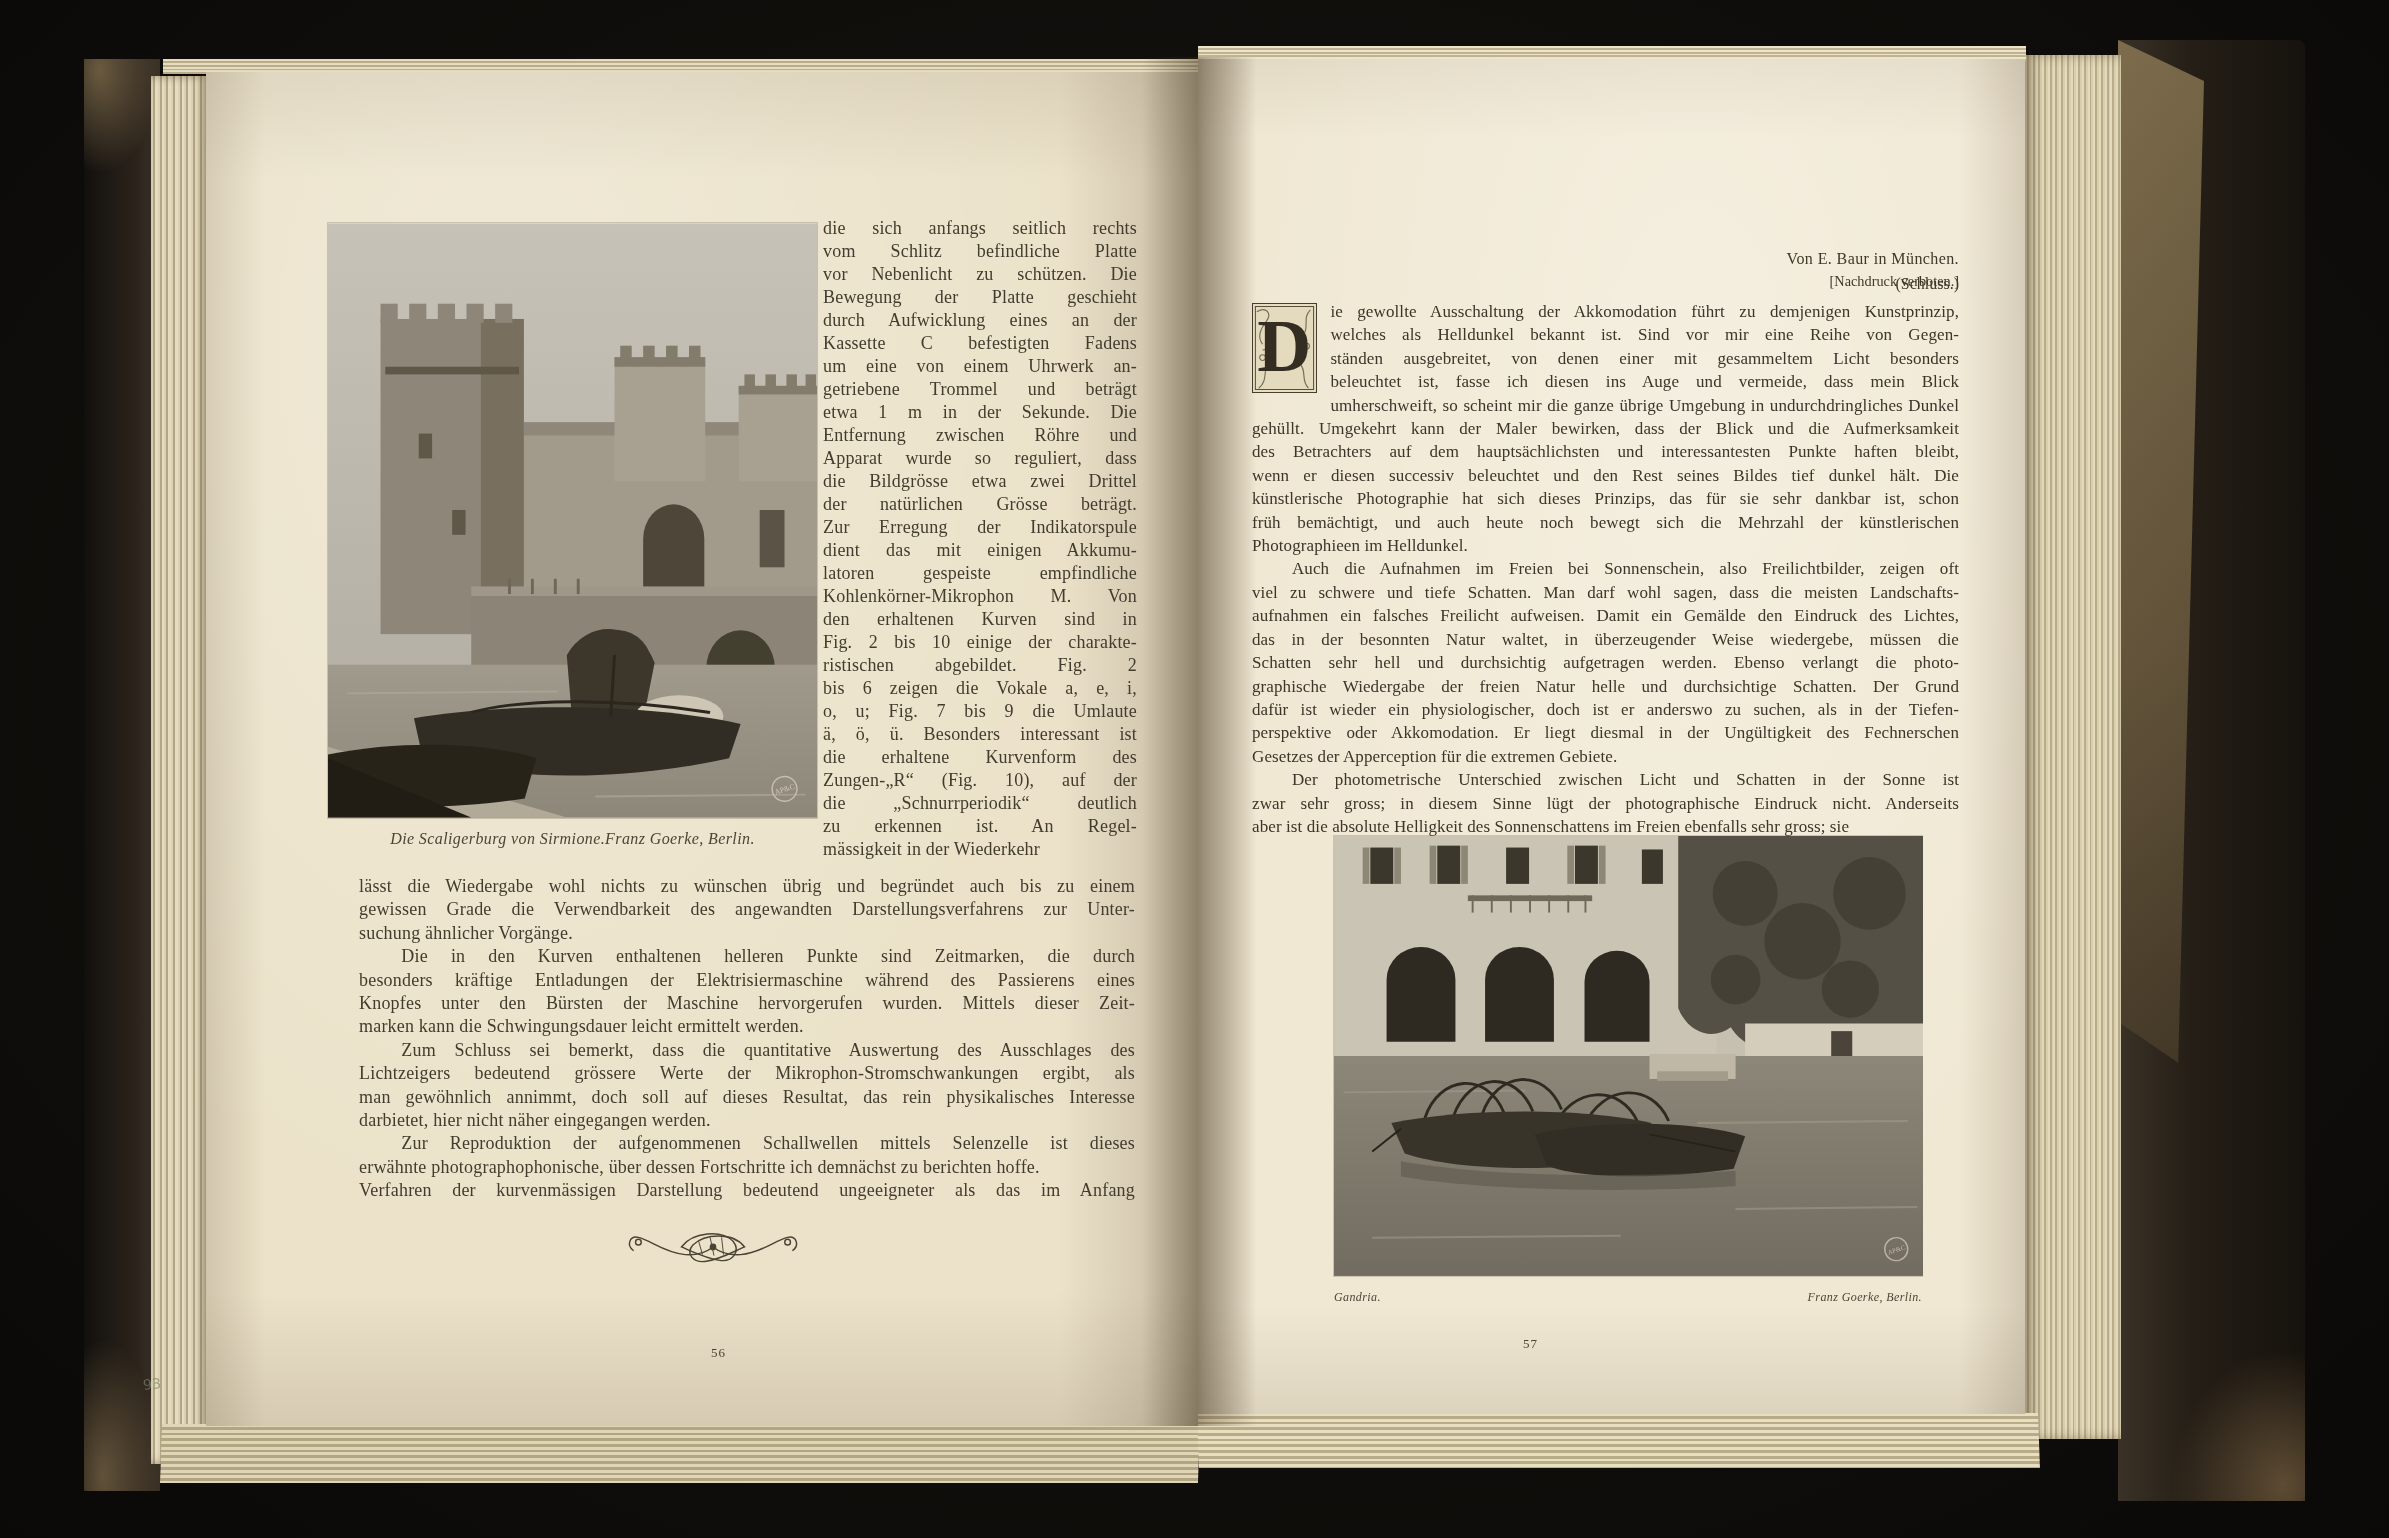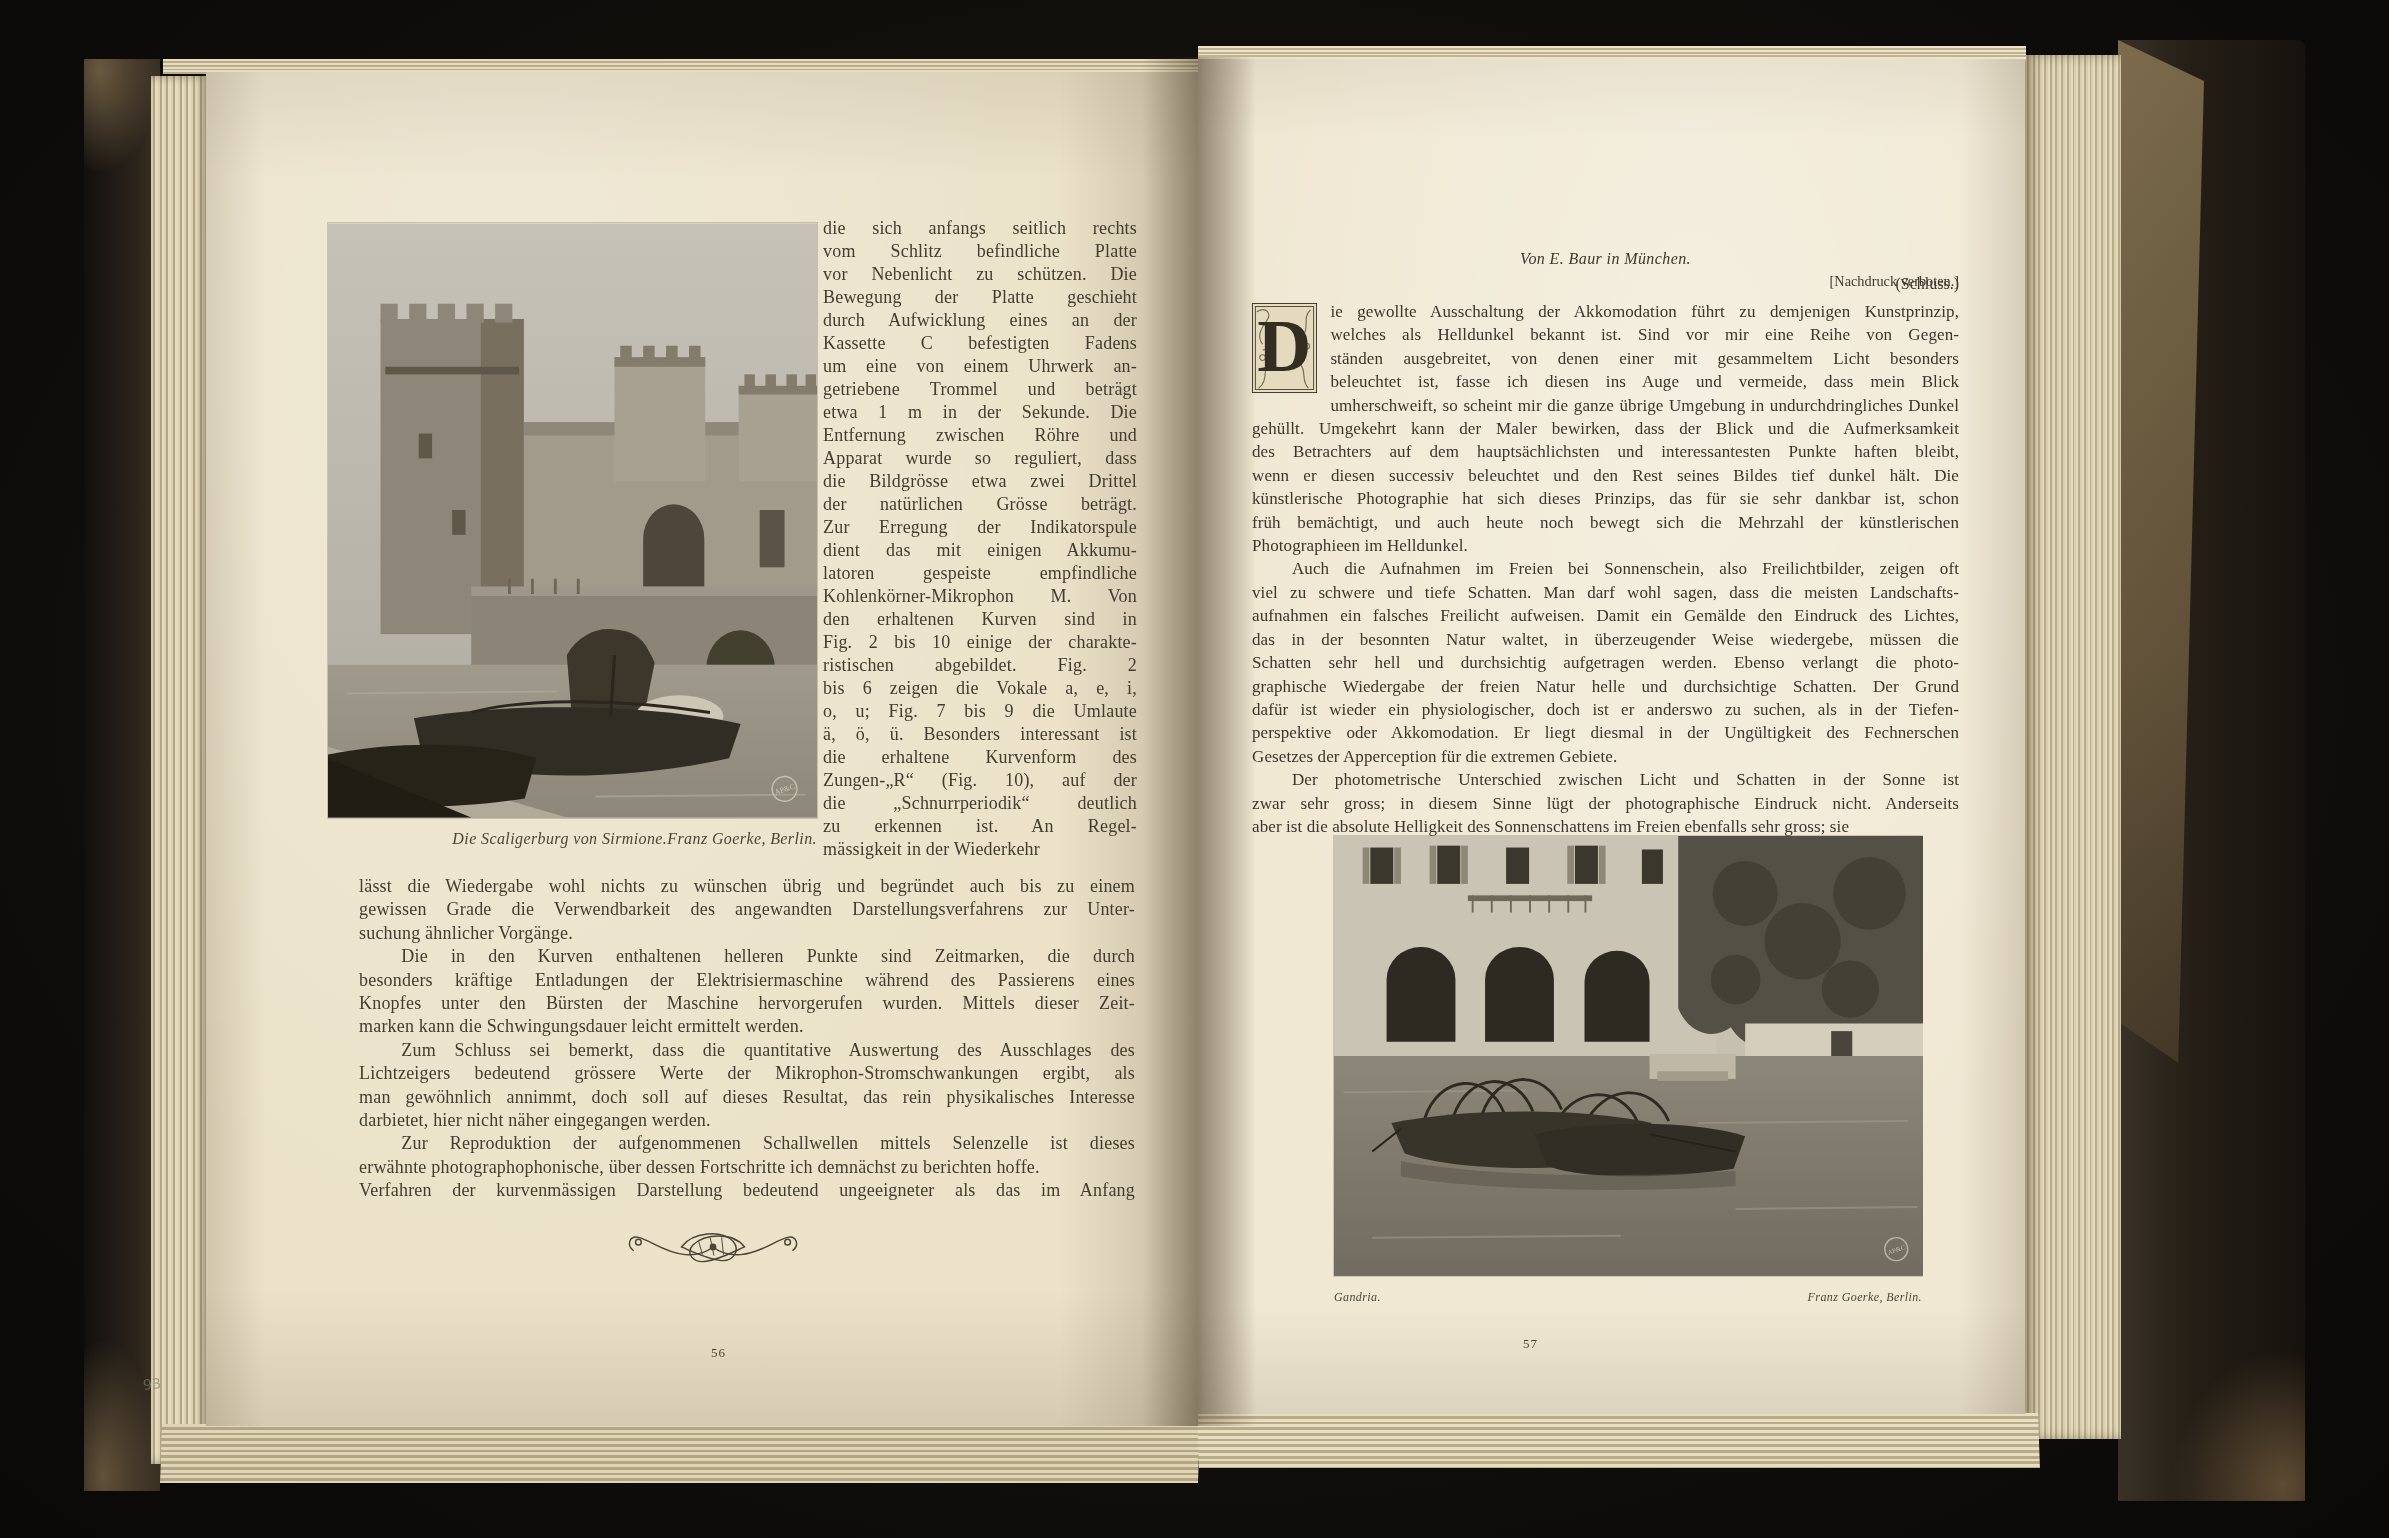--- a/index.html
+++ b/index.html
@@ -65,32 +65,32 @@
   .tline{text-align:justify;text-align-last:justify;}
   .tline-last{text-align-last:left;}
   .para{margin:0;}
   .para.indent .tline:first-child{text-indent:2.35em;}
 
   .lp-column{position:absolute;left:617px;top:145px;width:314px;
     font-size:18px;line-height:23px;letter-spacing:0.2px;}
   .lp-photo{position:absolute;left:122px;top:151px;width:489px;height:595px;
     box-shadow:0 0 0 1px rgba(90,80,60,.25);}
   .lp-captions{position:absolute;left:122px;top:758px;width:489px;display:flex;
-    justify-content:flex-end;font-style:italic;font-size:16px;color:#4c4536;letter-spacing:0.4px;}
+    justify-content:center;font-style:italic;font-size:16px;color:#4c4536;letter-spacing:0.4px;}
   .lp-body{position:absolute;left:153px;top:803px;width:776px;
     font-size:18px;line-height:23.4px;letter-spacing:0.2px;}
   .lp-flourish{position:absolute;left:416px;top:1152px;width:182px;height:44px;}
   .pagenum{position:absolute;font-size:13px;color:#4a4334;letter-spacing:1px;text-align:left;}
   .lp-pagenum{left:505px;top:1273px;width:48px;}
   .rp-pagenum{left:325px;top:1277px;width:48px;}
 
   .rp-title{position:absolute;left:54px;top:153px;width:707px;text-align:center;
     font-size:26px;font-weight:700;letter-spacing:0.8px;color:#2f2a21;}
-  .rp-byline{position:absolute;left:54px;top:191px;width:707px;text-align:center;
-    font-size:16px;color:#3e382b;letter-spacing:0.4px;font-style:italic;}
+  .rp-byline{position:absolute;left:54px;top:191px;width:707px;text-align:right;
+    font-size:16px;color:#3e382b;letter-spacing:0.4px;}
   .rp-subrow{position:absolute;left:54px;top:216px;width:707px;font-size:16px;color:#3e382b;}
   .rp-schluss{display:block;text-align:right;}
   .rp-nachdruck{position:absolute;right:0;top:-1.9px;font-size:14.3px;}
   .rp-body{position:absolute;left:54px;top:241px;width:707px;
     font-size:17px;line-height:23.4px;letter-spacing:0.1px;color:#3b352a;}
   .dropcap{float:left;width:65px;height:90px;margin:2.9px 13.4px 1.9px 0;position:relative;
     border:1.9px solid #463f30;box-shadow:inset 0 0 0 1.9px #e7ddc2, inset 0 0 0 2.9px #564e3b;
     background:#e4dabd;overflow:hidden;}
   .dropcap .letter{position:absolute;left:0;top:-5.7px;width:100%;height:100%;
     font-size:75px;font-weight:700;text-align:center;color:#332d22;line-height:96px;}

